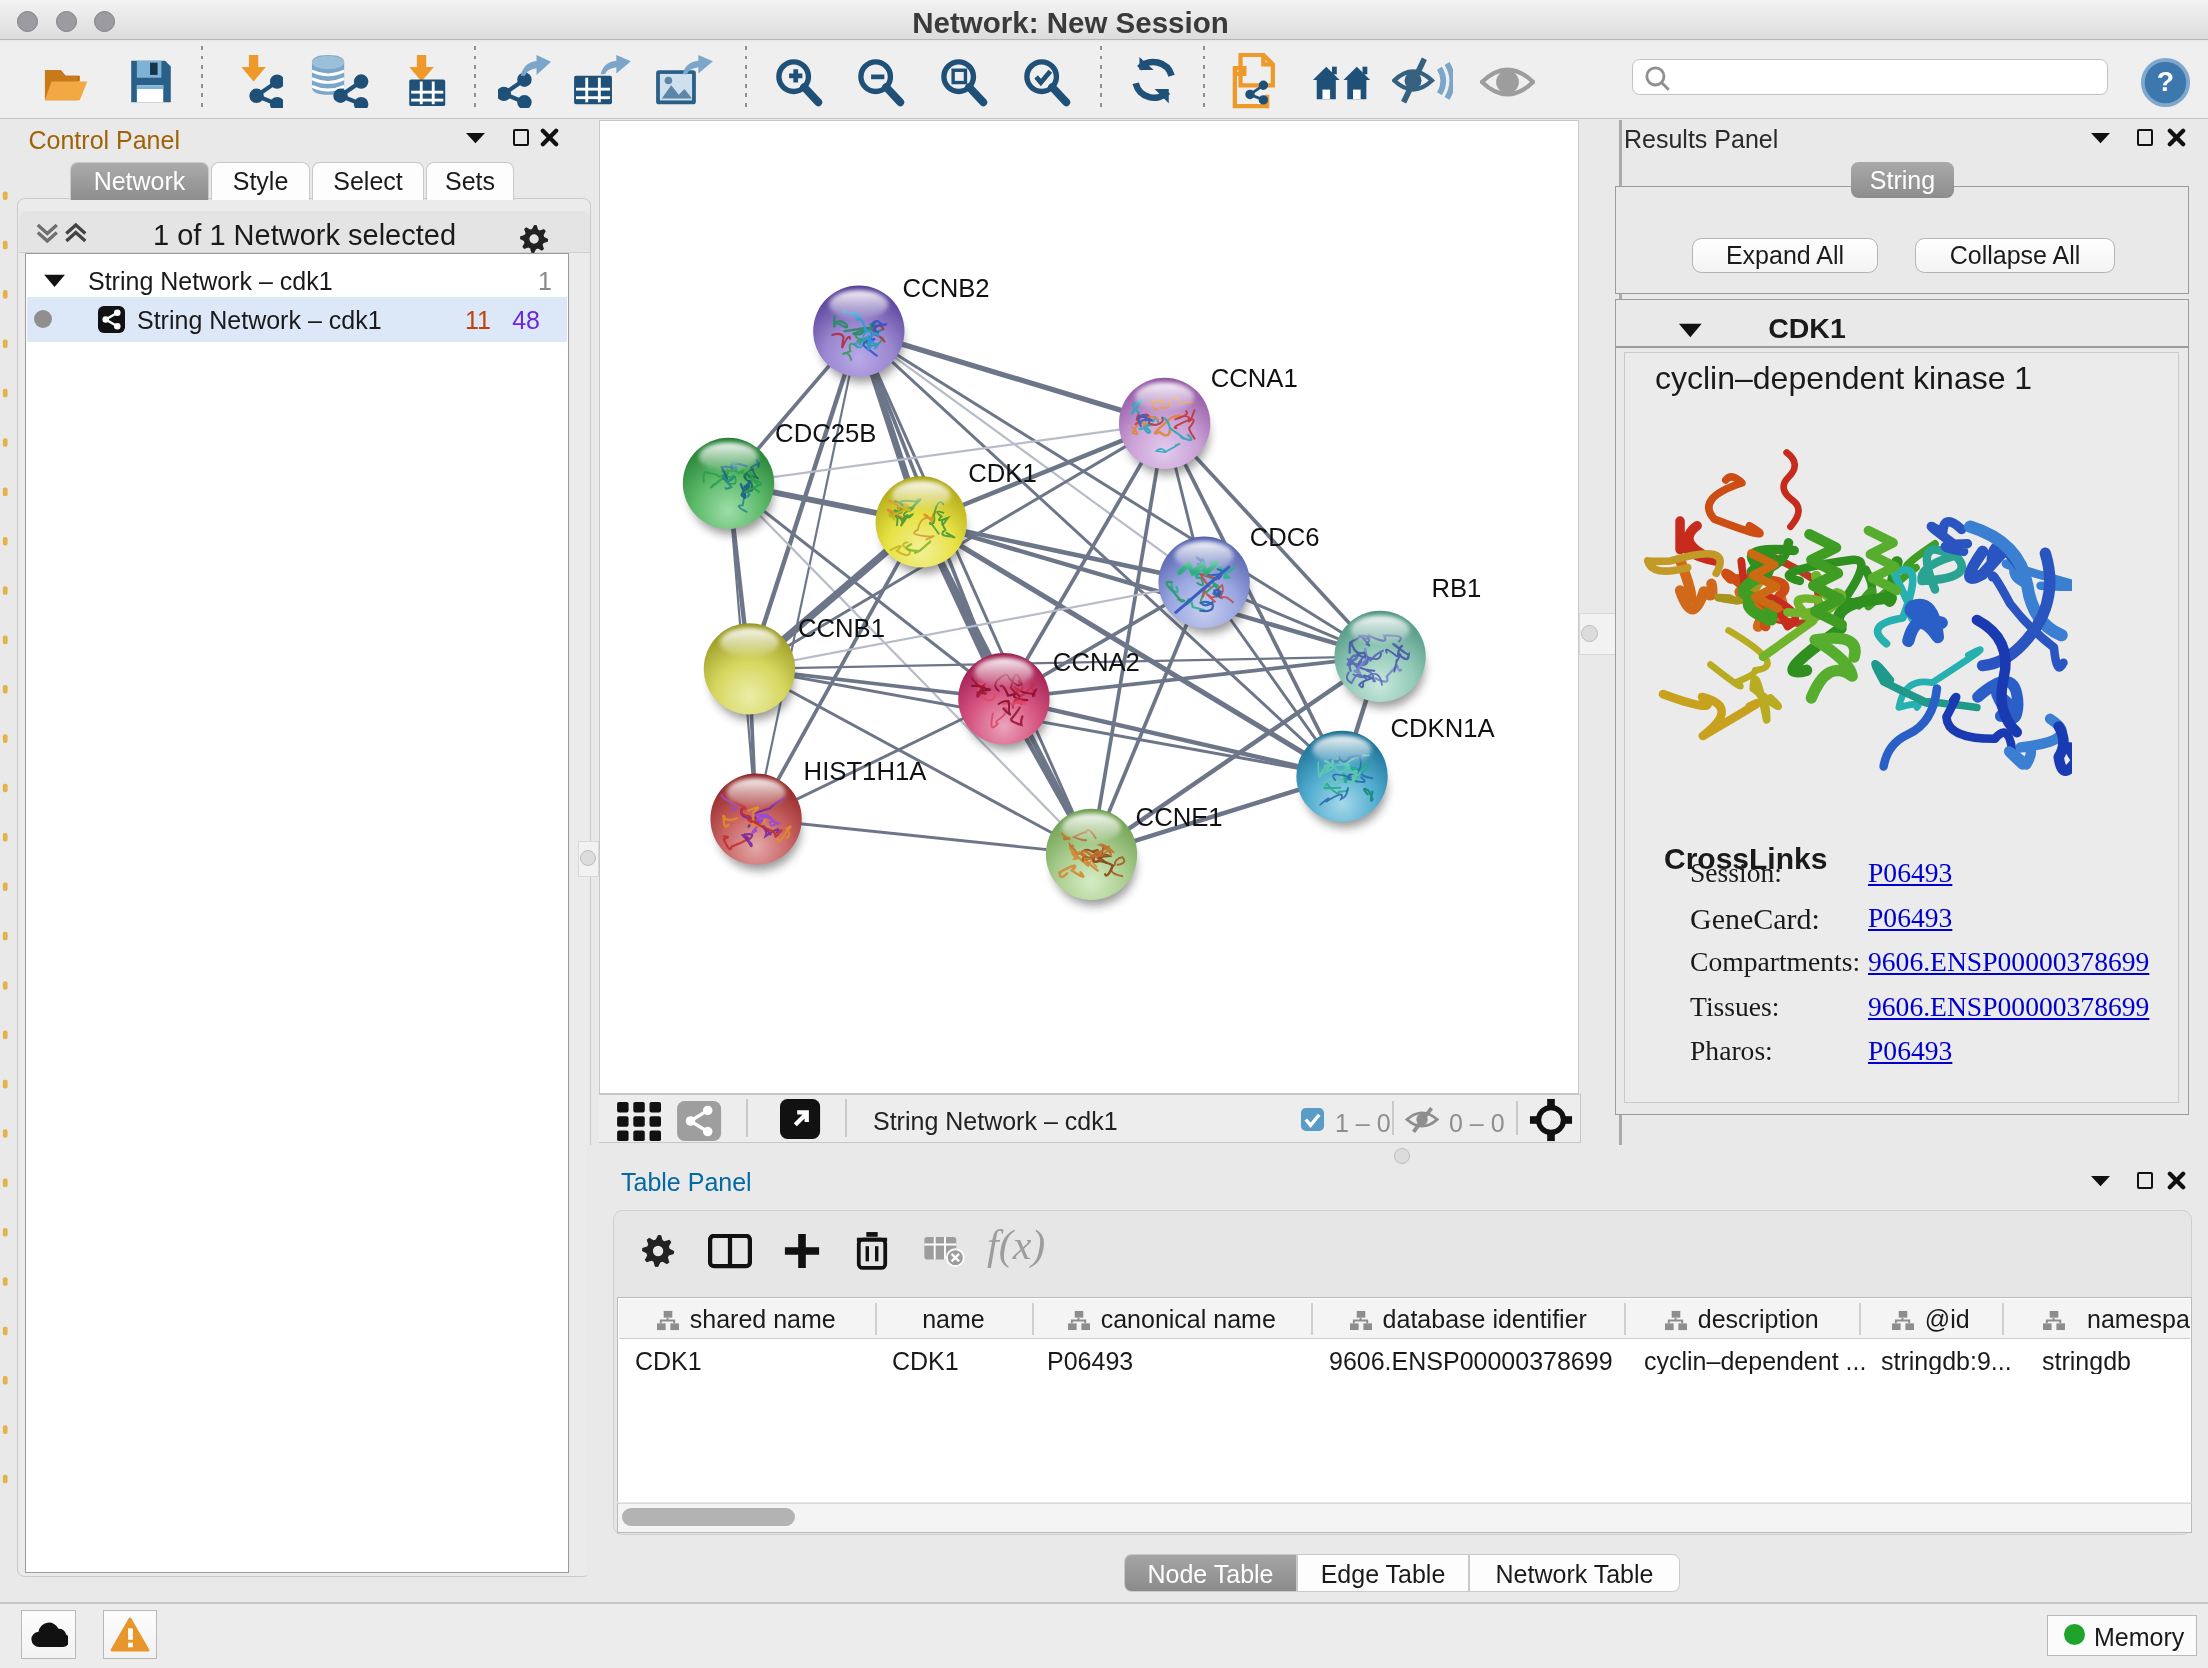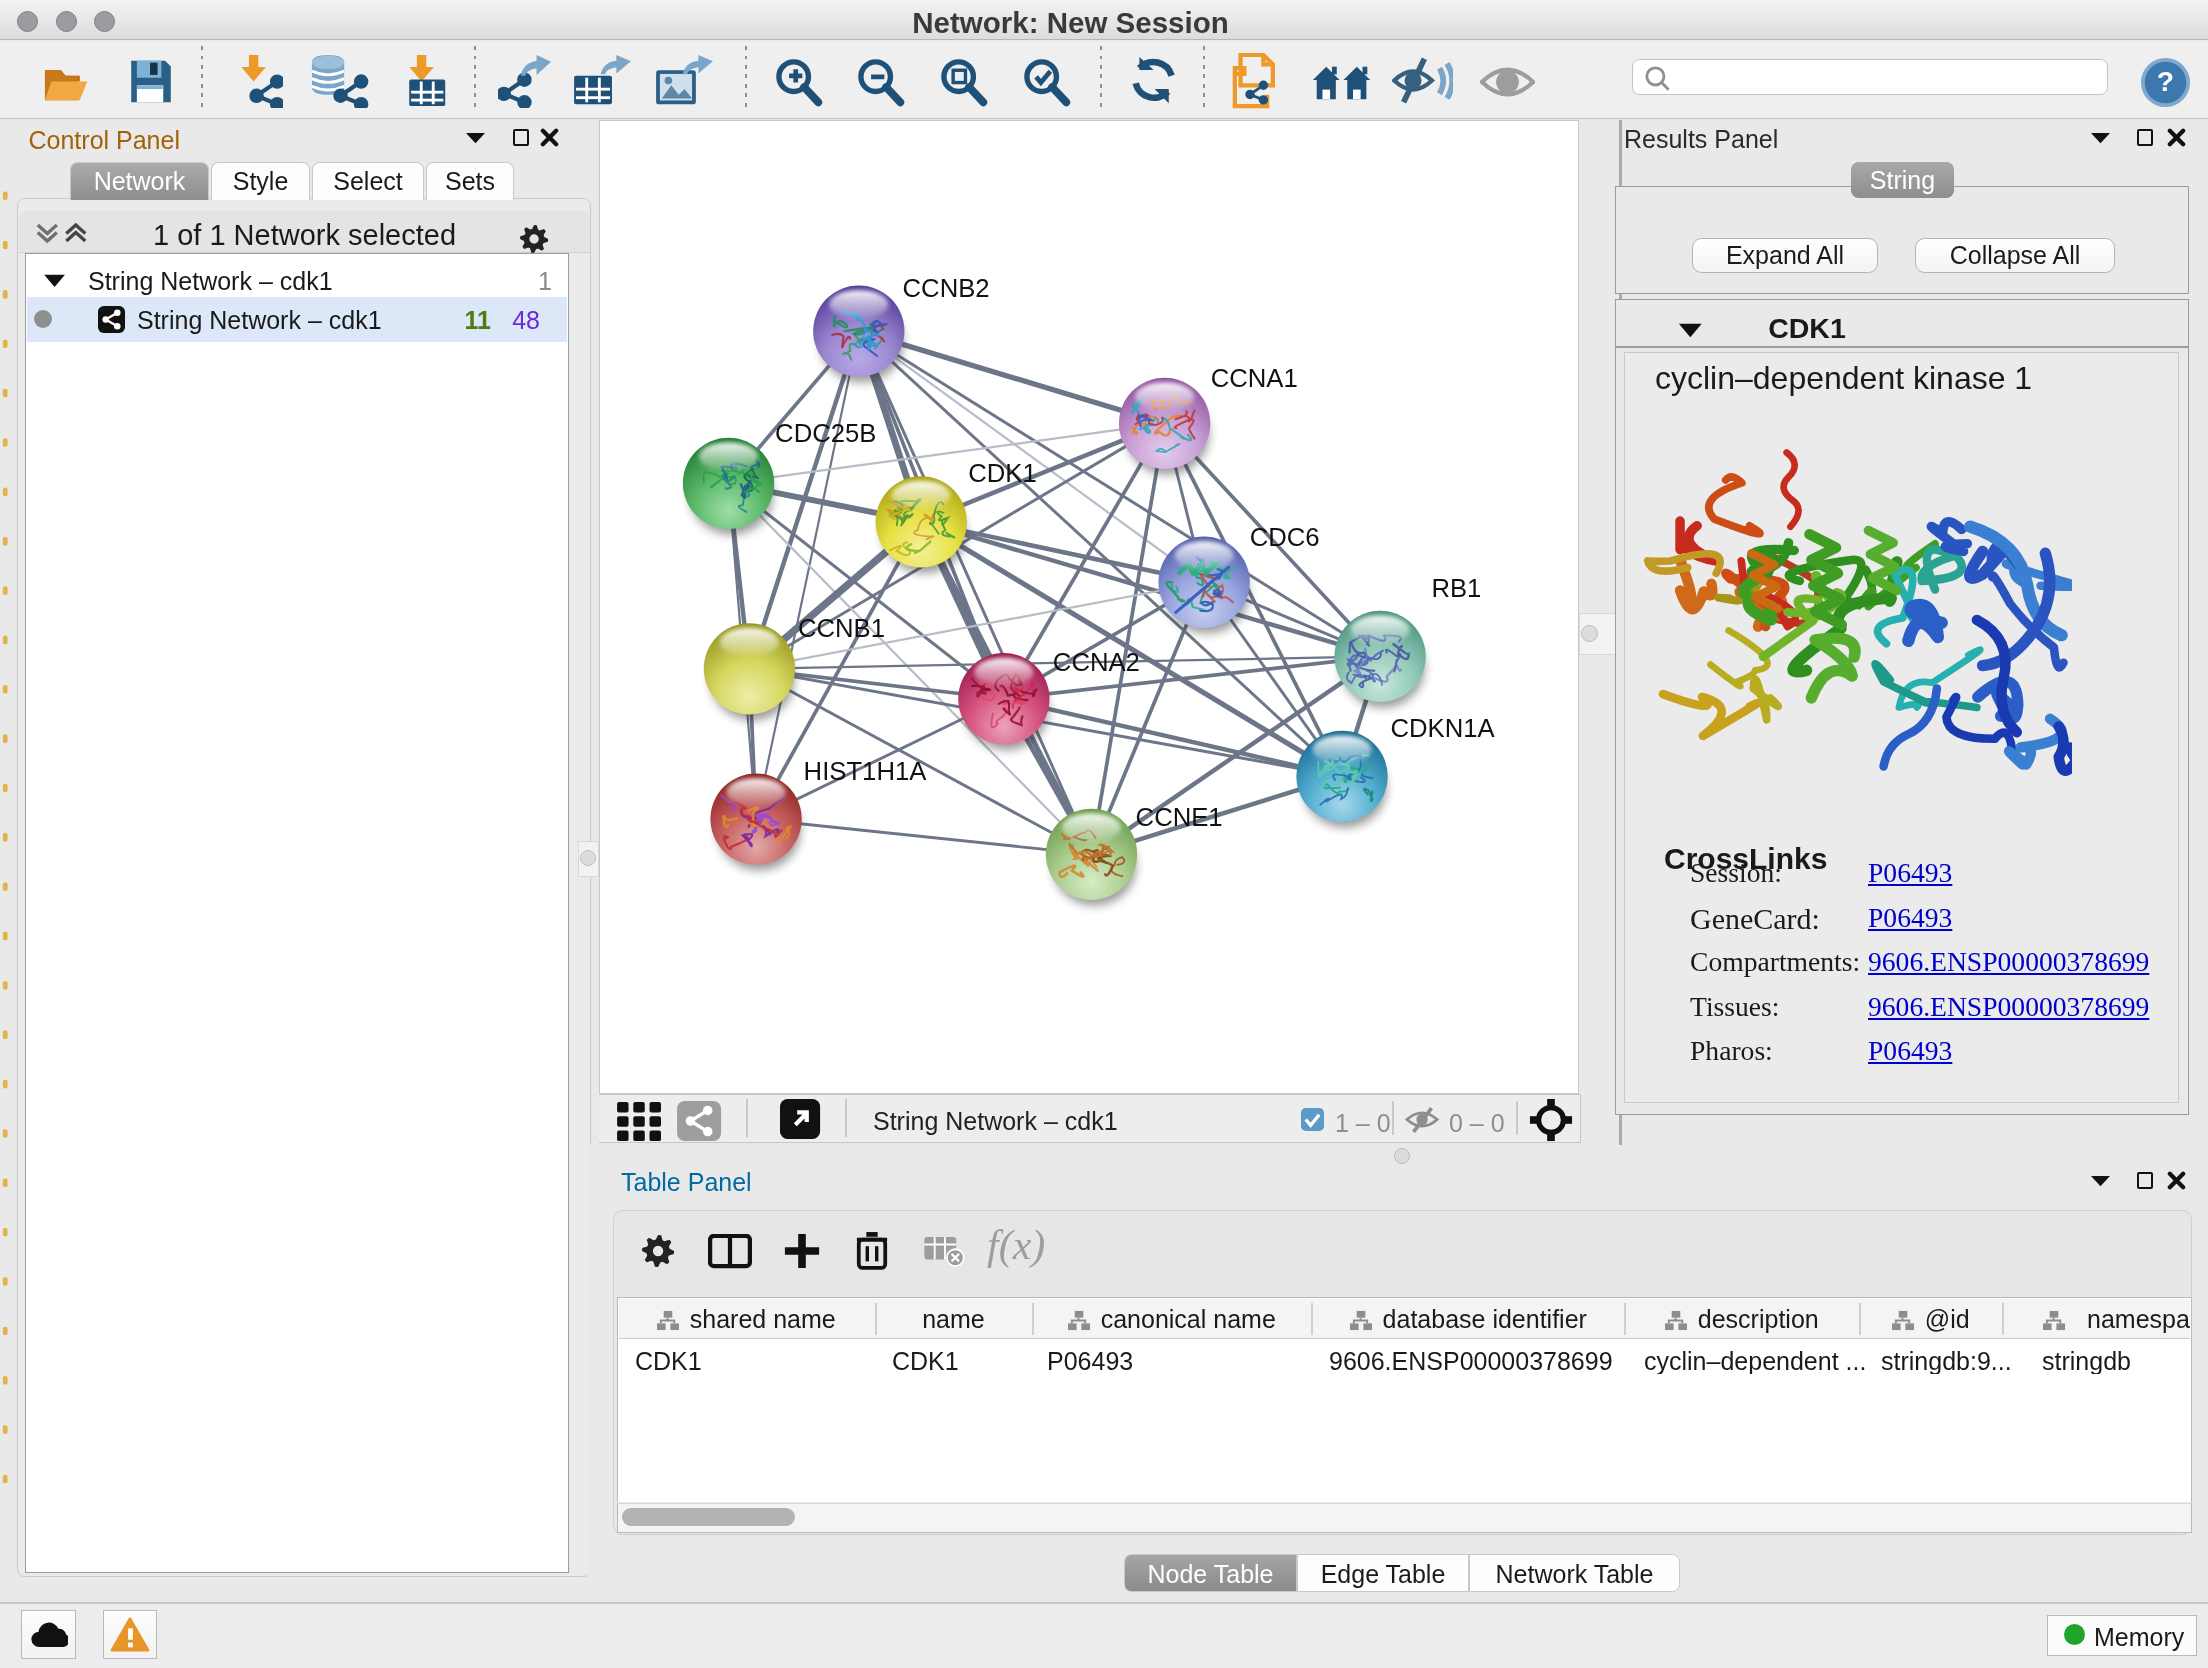--- a/index.html
+++ b/index.html
@@ -214,21 +214,21 @@
     <rect x="0" y="0" width="28" height="28" rx="6" fill="#111"></rect>
     <g stroke="#fff" stroke-width="2.6">
       <line x1="8" y1="14" x2="20" y2="7"></line>
       <line x1="8" y1="14" x2="20" y2="21"></line>
     </g>
     <circle cx="8" cy="14" r="3.4" fill="#fff"></circle>
     <circle cx="20" cy="7" r="3.4" fill="#fff"></circle>
     <circle cx="20" cy="21" r="3.4" fill="#fff"></circle>
   </svg>
 <div style="position:absolute;left:137px;top:306px;width:314px;height:27px;font-size:25px;">String Network – cdk1</div>
-<div style="position:absolute;left:447px;top:306px;width:44px;height:27px;font-size:25px;color:#4d7c0f;text-align:right;font-weight:bold;">11</div>
+<div style="position:absolute;left:447px;top:306px;width:44px;height:27px;font-size:25px;color:#c2410c;text-align:right;">11</div>
 <div style="position:absolute;left:496px;top:306px;width:44px;height:27px;font-size:25px;color:#6d28d9;text-align:right;">48</div>
 <div style="position:absolute;left:599px;top:120px;width:980px;height:974px;background:#fff;border:1px solid #c8c8c8;"></div>
 <svg style="position:absolute;left:599px;top:119px" width="980" height="975" viewBox="0 0 1030 1025">
     <defs>
       <radialGradient id="gCCNB2" cx="50%" cy="80%" r="90%">
         <stop offset="0%" stop-color="#b9a9e8"></stop>
         <stop offset="42%" stop-color="#9a87cf"></stop>
         <stop offset="90%" stop-color="#4f3894"></stop>
         <stop offset="100%" stop-color="#4f3894"></stop>
       </radialGradient>

